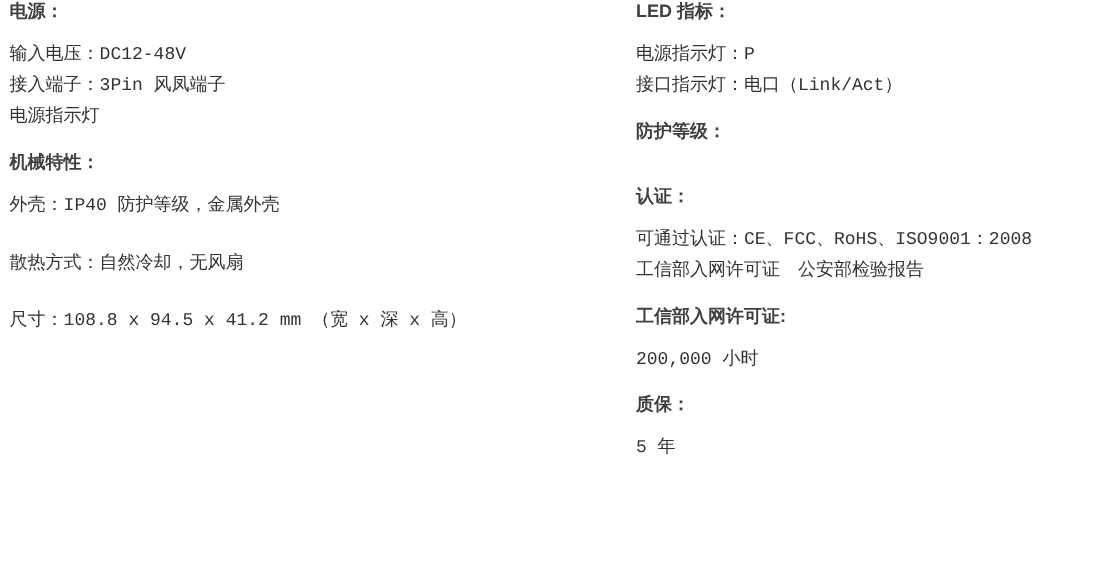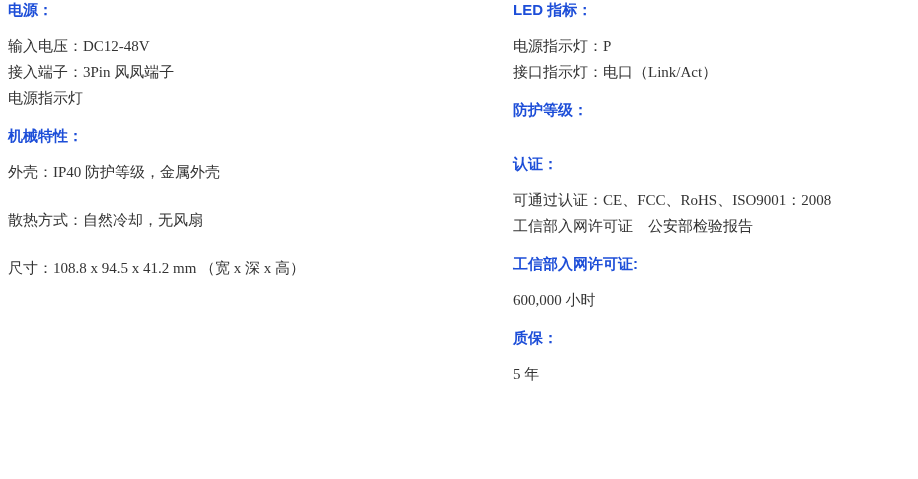--- a/index.html
+++ b/index.html
@@ -21,40 +21,40 @@
   }
   .col {
     position: absolute;
     top: 0;
   }
   .col-left {
     left: 8px;
     width: 500px;
   }
   .col-right {
-    left: 513px;
+    left: 530px;
     width: 388px;
   }
   .block {
     margin: 0;
   }
   .heading {
-    color: #1d4ed8;
+    color: #404040;
     font-weight: bold;
     font-size: 15px;
     font-family: "Liberation Sans", sans-serif;
     line-height: 20px;
     margin: 0;
     padding: 0;
     white-space: nowrap;
   }
   .line {
     color: #333333;
     font-size: 15px;
-    font-family: Liberation Serif, serif;
+    font-family: Liberation Mono, monospace;
     line-height: 20px;
     margin: 0;
     padding: 0;
     white-space: nowrap;
   }
   .spacer-s { height: 14px; }
   .spacer-m { height: 16px; }
   .spacer-l { height: 18px; }
   .row-gap { height: 6px; }
 </style>
@@ -116,21 +116,21 @@
       <div class="line">可通过认证：CE、FCC、RoHS、ISO9001：2008</div>
       <div class="row-gap"></div>
       <div class="line">工信部入网许可证　公安部检验报告</div>
     </div>
 
     <div class="spacer-l"></div>
 
     <div class="block">
       <div class="heading">工信部入网许可证:</div>
       <div class="spacer-m"></div>
-      <div class="line">600,000 小时</div>
+      <div class="line">200,000 小时</div>
     </div>
 
     <div class="spacer-l"></div>
 
     <div class="block">
       <div class="heading">质保：</div>
       <div class="spacer-m"></div>
       <div class="line">5 年</div>
     </div>
 

